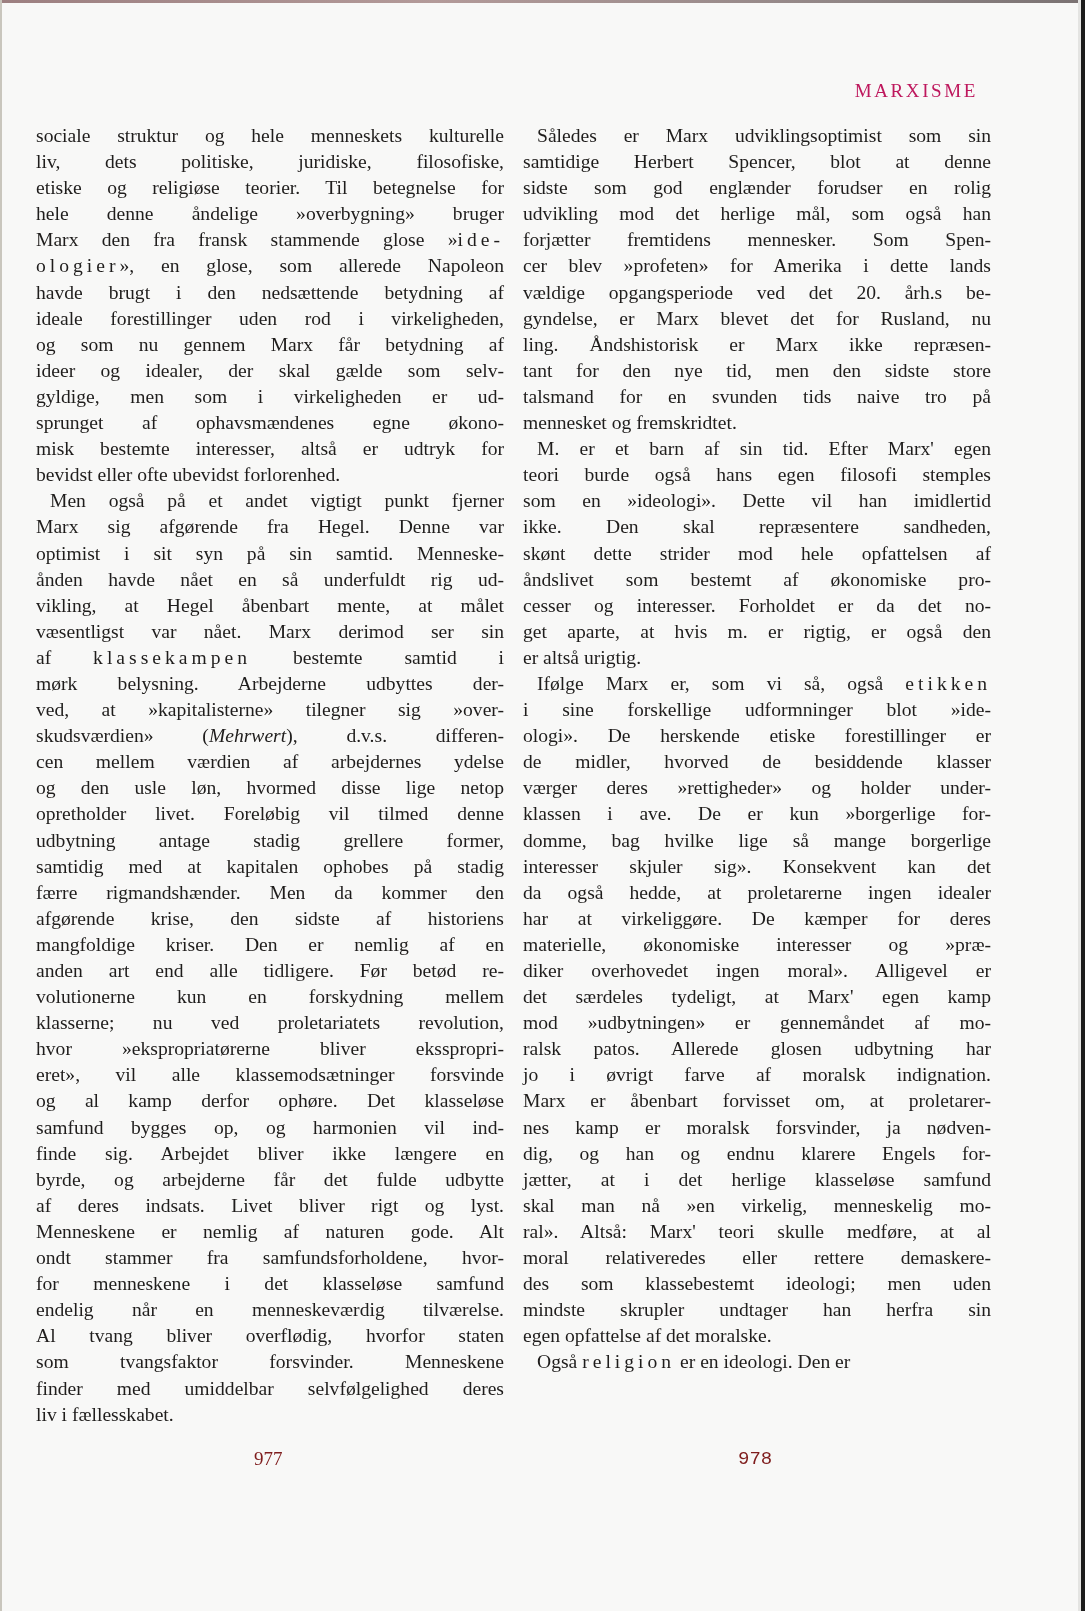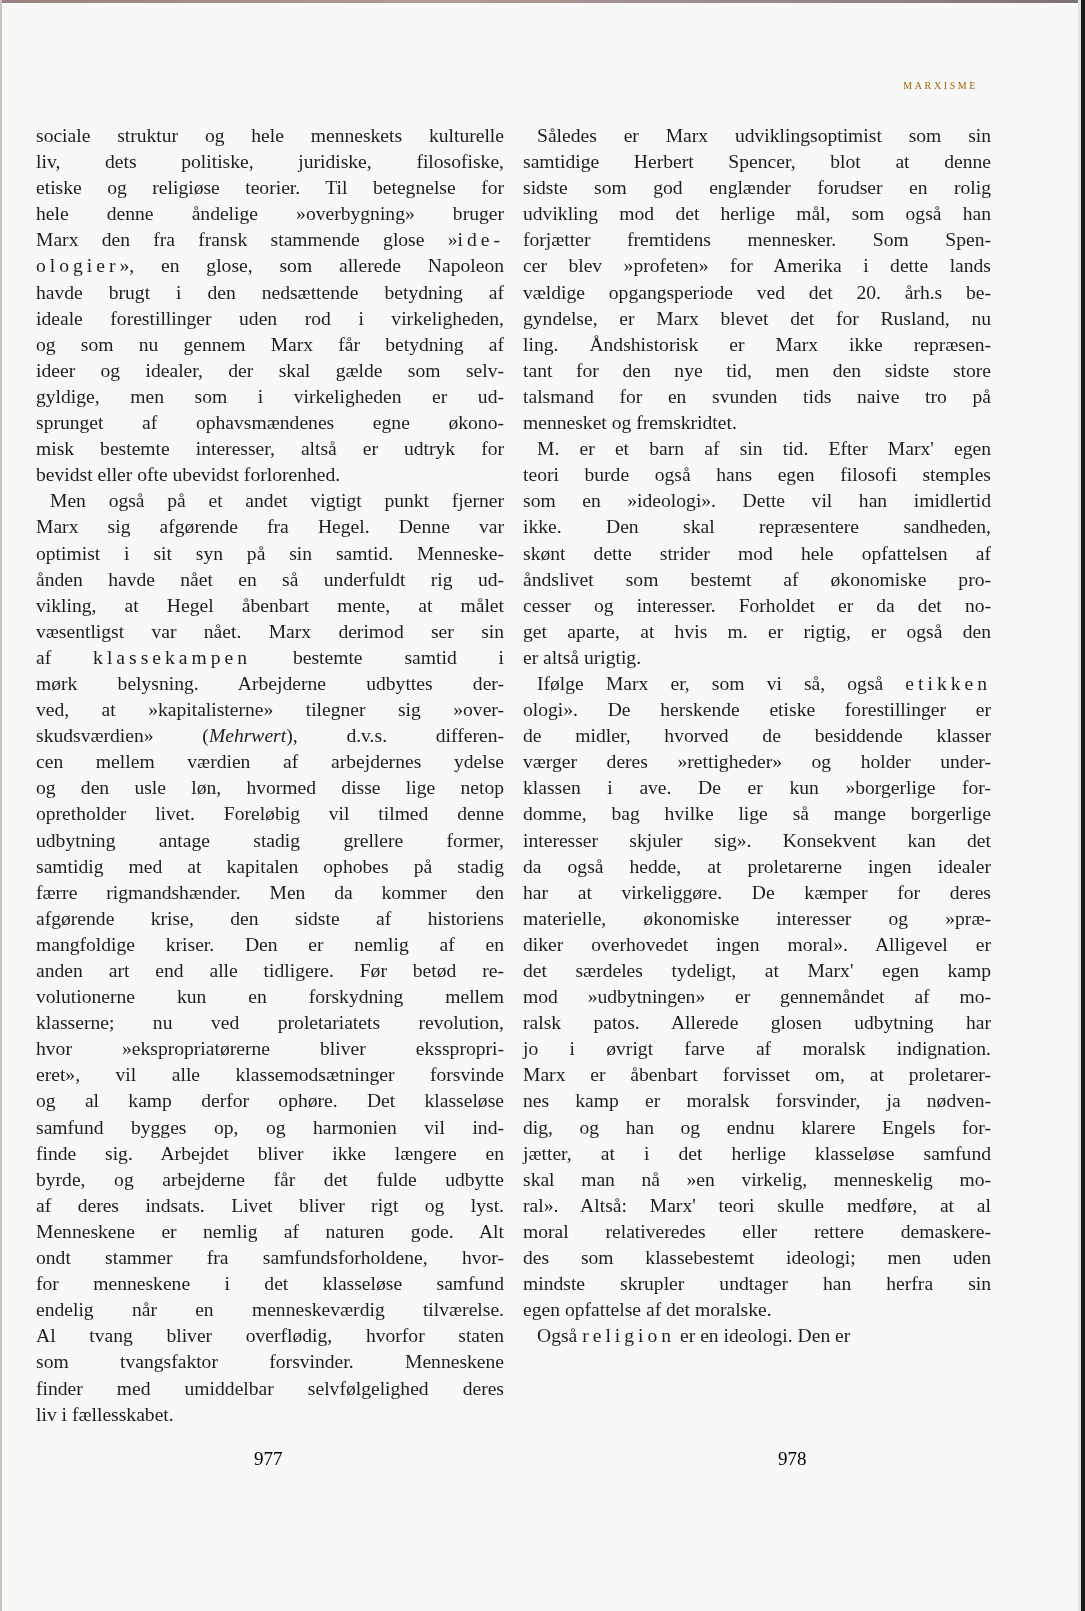--- a/index.html
+++ b/index.html
@@ -36,23 +36,23 @@
     .right-edge-inner {
       position: absolute;
       right: 4px; top: 0;
       width: 3px; height: 1611px;
       background: #e4e4e2;
     }
     .running-head {
       position: absolute;
       top: 80px;
       right: 107px;
-      font-size: 10px;
+      font-size: 19px;
       letter-spacing: 2.6px;
-      color: #a16207;
+      color: #be185d;
     }
     .column {
       position: absolute;
       top: 123px;
       width: 468px;
       font-size: 19.6px;
       line-height: 26.1px;
     }
     .col-left { left: 36px; }
     .col-right { left: 523px; }
@@ -68,24 +68,24 @@
     }
     .line.indent {
       padding-left: 14px;
     }
     .spaced { letter-spacing: 4px; font-family: Liberation Serif, serif; }
     .ital { font-style: italic; }
     .folio {
       position: absolute;
       top: 1448px;
       font-size: 19px;
-      color: #000000;
+      color: #7f1d1d;
     }
     .folio-left { left: 254px; }
-    .folio-right { left: 778px; }
+    .folio-right { left: 738px; font-family: Liberation Mono, monospace; }
   </style>
 </head>
 <body>
 
 <div class="top-edge"></div>
 <div class="left-edge"></div>
 <div class="right-edge-inner"></div>
 <div class="right-edge"></div>
 
 <div class="running-head">MARXISME</div>
@@ -158,20 +158,21 @@
     <span class="line indent">M. er et barn af sin tid. Efter Marx' egen</span>
     <span class="line">teori burde også hans egen filosofi stemples</span>
     <span class="line">som en »ideologi». Dette vil han imidlertid</span>
     <span class="line">ikke. Den skal repræsentere sandheden,</span>
     <span class="line">skønt dette strider mod hele opfattelsen af</span>
     <span class="line">åndslivet som bestemt af økonomiske pro-</span>
     <span class="line">cesser og interesser. Forholdet er da det no-</span>
     <span class="line">get aparte, at hvis m. er rigtig, er også den</span>
     <span class="line last">er altså urigtig.</span>
     <span class="line indent">Ifølge Marx er, som vi så, også <span class="spaced">etikken</span></span>
+    <span class="line">i sine forskellige udformninger blot »ide-</span>
     <span class="line">ologi». De herskende etiske forestillinger er</span>
     <span class="line">de midler, hvorved de besiddende klasser</span>
     <span class="line">værger deres »rettigheder» og holder under-</span>
     <span class="line">klassen i ave. De er kun »borgerlige for-</span>
     <span class="line">domme, bag hvilke lige så mange borgerlige</span>
     <span class="line">interesser skjuler sig». Konsekvent kan det</span>
     <span class="line">da også hedde, at proletarerne ingen idealer</span>
     <span class="line">har at virkeliggøre. De kæmper for deres</span>
     <span class="line">materielle, økonomiske interesser og »præ-</span>
     <span class="line">diker overhovedet ingen moral». Alligevel er</span>

